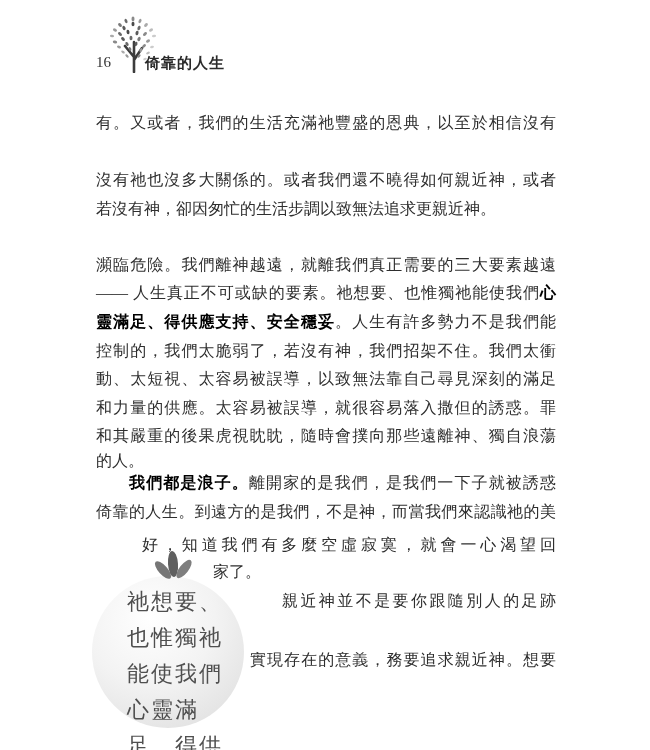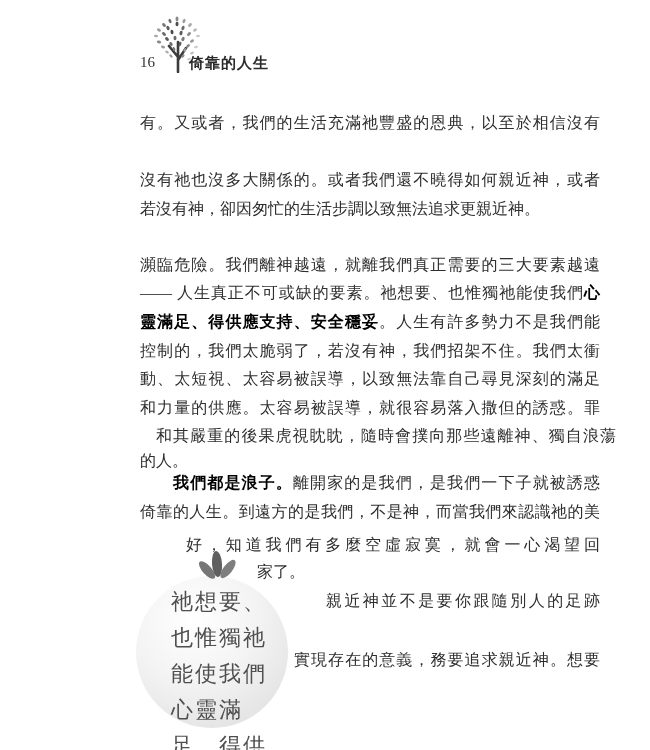--- a/index.html
+++ b/index.html
@@ -1,18 +1,18 @@
 <!DOCTYPE html>
 <html><head>
 <meta charset="utf-8">
 <style>
   html,body { margin:0; padding:0; background:#fff; }
   .page {
     position:relative; width:596px; height:750px; background:#ffffff;
-    font-family:"Liberation Serif","DejaVu Serif",serif; overflow:hidden;margin-left:44px;
+    font-family:"Liberation Serif","DejaVu Serif",serif; overflow:hidden;
   }
   
   .hdr-pagenum {
     position:absolute; left:96px; top:54px; font-size:15px; color:#333;
   }
   .hdr-tree { position:absolute; left:108px; top:15px; }
   .hdr-title {
     position:absolute; left:145px; top:54px; font-size:15px; font-weight:bold;
     color:#2a2a2a; letter-spacing:1px;
   }
@@ -86,21 +86,21 @@
 
   <div class="ln j" style="left:96px;top:108px;width:460px">有。又或者，我們的生活充滿祂豐盛的恩典，以至於相信沒有</div>
   <div class="ln j" style="left:96px;top:165px;width:460px">沒有祂也沒多大關係的。或者我們還不曉得如何親近神，或者</div>
   <div class="ln" style="left:96px;top:194px">若沒有神，卻因匆忙的生活步調以致無法追求更親近神。</div>
   <div class="ln j" style="left:96px;top:250px;width:460px">瀕臨危險。我們離神越遠，就離我們真正需要的三大要素越遠</div>
   <div class="ln j" style="left:96px;top:278px;width:460px"><span>—— 人生真正不可或缺的要素。祂想要、也惟獨祂能使我們</span><b>心</b></div>
   <div class="ln j" style="left:96px;top:307px;width:460px"><b>靈滿足、得供應支持、安全穩妥</b><span>。人生有許多勢力不是我們能</span></div>
   <div class="ln j" style="left:96px;top:336px;width:460px">控制的，我們太脆弱了，若沒有神，我們招架不住。我們太衝</div>
   <div class="ln j" style="left:96px;top:364px;width:460px">動、太短視、太容易被誤導，以致無法靠自己尋見深刻的滿足</div>
   <div class="ln j" style="left:96px;top:393px;width:460px">和力量的供應。太容易被誤導，就很容易落入撒但的誘惑。罪</div>
-  <div class="ln j" style="left:112px;top:421px;width:460px">和其嚴重的後果虎視眈眈，隨時會撲向那些遠離神、獨自浪蕩</div>
+  <div class="ln j" style="left:96px;top:421px;width:460px">和其嚴重的後果虎視眈眈，隨時會撲向那些遠離神、獨自浪蕩</div>
   <div class="ln" style="left:96px;top:446px">的人。</div>
   <div class="ln j" style="left:129px;top:468px;width:427px"><b>我們都是浪子。</b><span>離開家的是我們，是我們一下子就被誘惑</span></div>
   <div class="ln j" style="left:96px;top:497px;width:460px">倚靠的人生。到遠方的是我們，不是神，而當我們來認識祂的美</div>
   <div class="ln j" style="left:142px;top:530px;width:414px">好，知道我們有多麼空虛寂寞，就會一心渴望回</div>
   <div class="ln" style="left:213px;top:557px">家了。</div>
   <div class="ln j" style="left:282px;top:586px;width:274px">親近神並不是要你跟隨別人的足跡</div>
   <div class="ln j" style="left:250px;top:645px;width:306px">實現存在的意義，務要追求親近神。想要</div>
 
   <div class="callout-circle">
     <div class="callout-text">祂想要、也惟獨祂能使我們心靈滿足、得供應支持、安全穩妥。</div>

